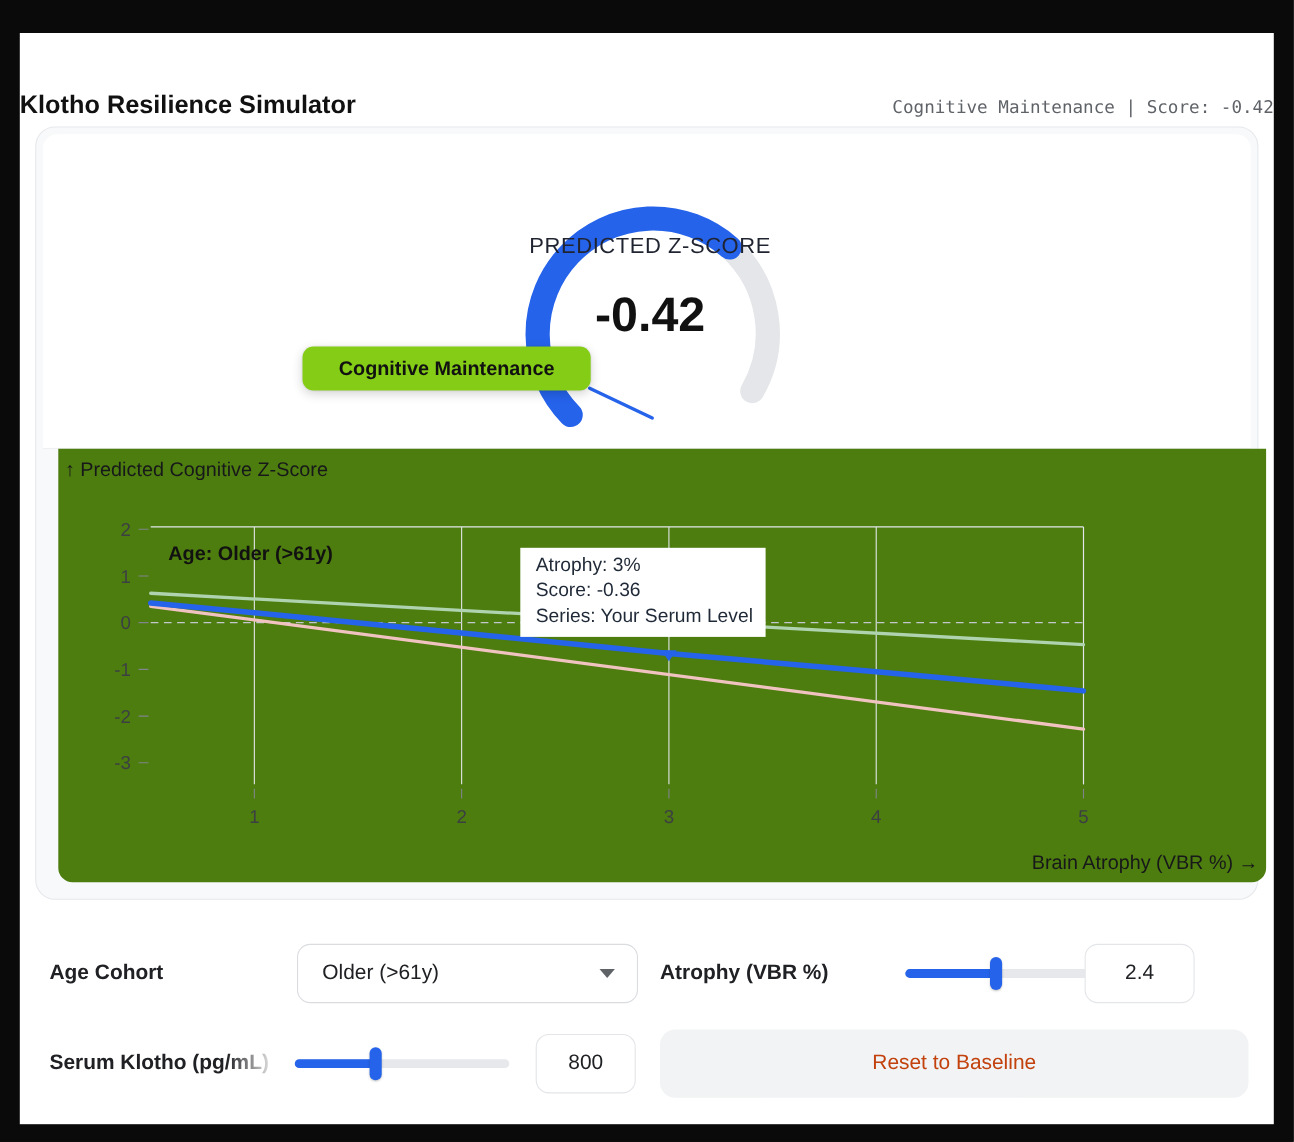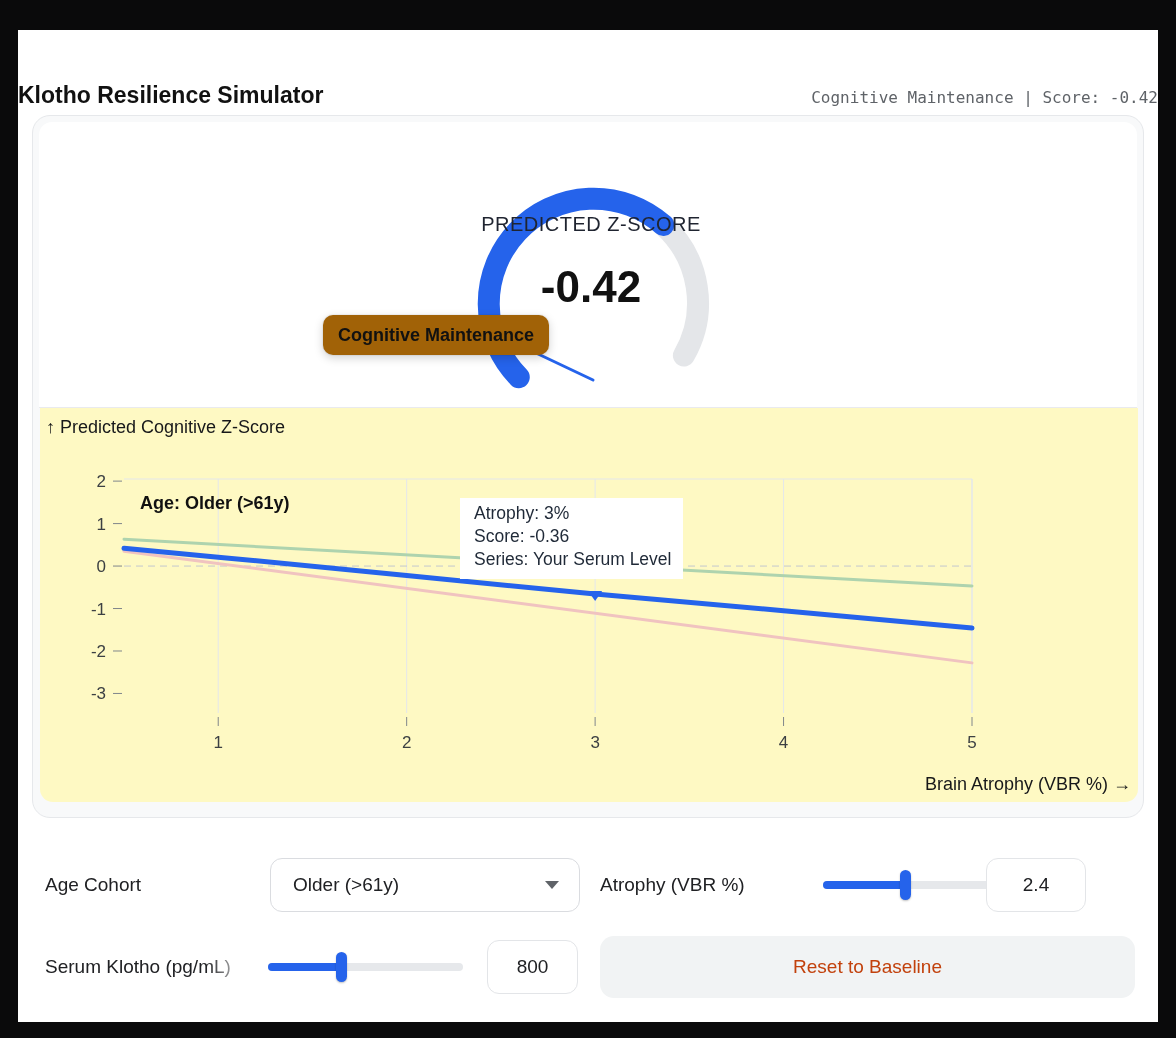--- a/index.html
+++ b/index.html
@@ -11,49 +11,49 @@
   
   .header-title{position:absolute;left:0;top:52px;font-size:23px;font-weight:700;color:#111;white-space:nowrap;}
   .header-status{position:absolute;right:0;top:58px;font-family:"DejaVu Sans Mono",monospace;
                  font-size:16px;color:#5f6368;white-space:nowrap;}
 
   
   .card{position:absolute;left:14px;top:85px;width:1112px;height:703px;background:#f8f9fa;
         border:1px solid #e6e8eb;border-radius:18px;}
   .gauge-panel{position:absolute;left:6px;top:6px;width:1098px;height:286px;background:#fff;
                border-radius:13px 13px 0 0;border-bottom:1px solid #e9eaee;}
-  .chart-panel{position:absolute;left:7px;top:292px;width:1098px;height:394px;background:#fef9c3;
+  .chart-panel{position:absolute;left:20px;top:292px;width:1098px;height:394px;background:#4d7c0f;
                border-radius:0 0 13px 13px;}
 
   
   .badge{position:absolute;left:22px;top:39px;height:46px;padding:0 24px 0 20px;background:#f1f3f4;
          border-radius:23px;display:flex;align-items:center;gap:11px;}
   .badge-text{font-size:16.5px;font-weight:600;color:#5f6368;}
 
   
   .gauge-svg{position:absolute;left:419px;top:56px;z-index:1;}
   .gauge-title{position:absolute;left:402px;top:91px;width:300px;text-align:center;z-index:3;
                font-size:20px;color:#1f2430;letter-spacing:.5px;}
   .gauge-value{position:absolute;left:402px;top:140px;width:300px;text-align:center;z-index:3;
                font-size:44px;font-weight:700;color:#111;}
-  .gauge-tooltip{position:absolute;left:236px;top:193px;width:226px;height:40px;z-index:6;background:#a16207;
+  .gauge-tooltip{position:absolute;left:236px;top:193px;width:262px;height:40px;z-index:6;background:#84cc16;
                  border-radius:10px;box-shadow:0 3px 10px rgba(0,0,0,.18),0 0 0 1px rgba(0,0,0,.04);
-                 display:flex;align-items:center;justify-content:center;font-size:18px;font-weight:700;color:#111;margin-left:48px;}
+                 display:flex;align-items:center;justify-content:center;font-size:18px;font-weight:700;color:#111;}
 
   
   .chart-ylabel{position:absolute;left:6px;top:9px;font-size:18px;color:#17181a;}
   .chart-svg{position:absolute;left:0;top:0;}
   .chart-annotation{position:absolute;left:100px;top:85px;font-size:18px;font-weight:700;color:#111;}
   .chart-tooltip{position:absolute;left:420px;top:90px;background:#fff;padding:4px 12px 8px 14px;z-index:4;
                  font-size:17.5px;color:#1f2937;line-height:1.32;}
   .chart-xlabel{position:absolute;right:7px;top:366px;font-size:18px;color:#17181a;}
   .tick{font-family:"Liberation Sans",sans-serif;font-size:17px;fill:#3c4043;}
 
   
-  .ctl-label{position:absolute;font-size:19px;font-weight:400;color:#202124;white-space:nowrap;}
+  .ctl-label{position:absolute;font-size:19px;font-weight:700;color:#202124;white-space:nowrap;}
   .row1{top:828px;height:54px;line-height:54px;}
   .row2{top:906px;height:62px;line-height:62px;}
   .dropdown{position:absolute;left:252px;top:828px;width:310px;height:54px;border:1px solid #dadce0;
             border-radius:12px;background:#fff;display:flex;align-items:center;padding:0 20px 0 22px;
             font-size:19px;color:#202124;cursor:pointer;gap:13px;}
   .dropdown .chev{margin-left:auto;width:0;height:0;border-left:7px solid transparent;
                   border-right:7px solid transparent;border-top:8px solid #5f6368;}
   .slider{position:absolute;height:30px;}
   .slider .track{position:absolute;left:0;right:0;top:11px;height:8px;border-radius:4px;background:#e6e8eb;}
   .slider .fill{position:absolute;left:0;top:11px;height:8px;border-radius:4px;background:#2563eb;}

